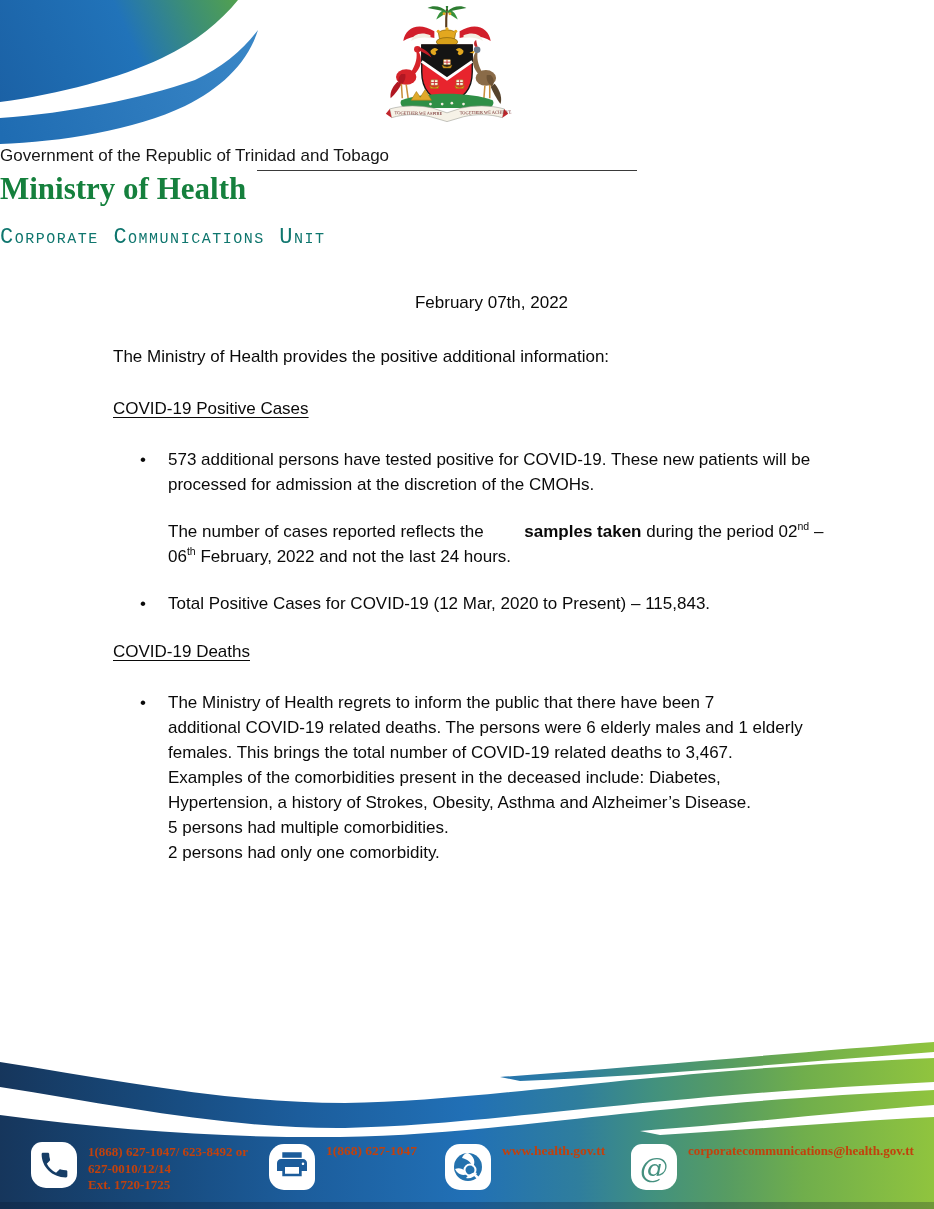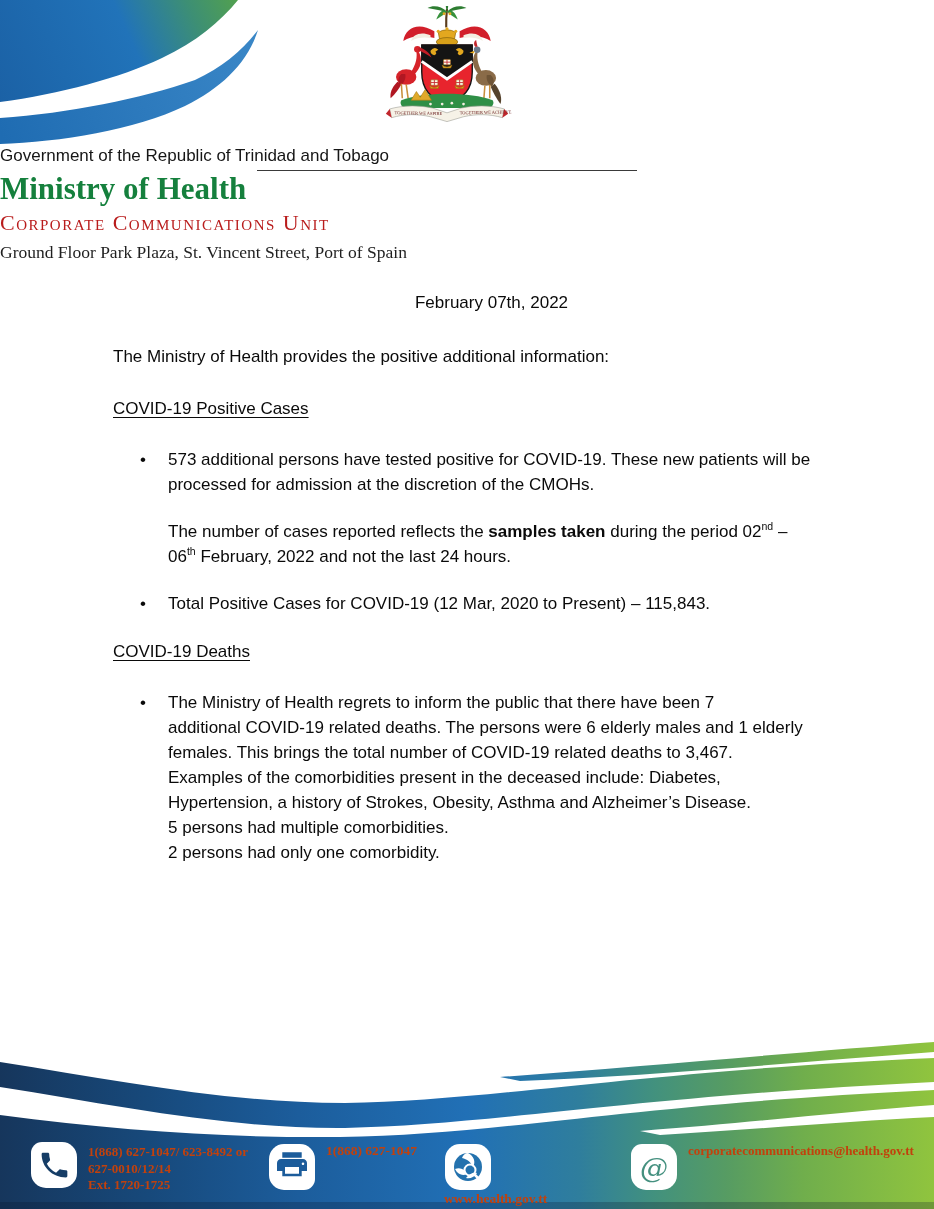--- a/index.html
+++ b/index.html
@@ -6,21 +6,21 @@
   .page{position:relative;width:934px;height:1209px;background:#fff;overflow:hidden;
         font-family:"Liberation Sans",sans-serif;color:#0a0a0a;}
   
   .top-wave{position:absolute;top:0;left:0;width:300px;height:160px;}
   
   .letterhead{position:absolute;top:6px;left:0;width:893px;text-align:left;}
   .coat{display:block;margin:0 auto;}
   .gov-line{font-size:17px;color:#161616;margin-top:4px;}
   .gov-rule{width:380px;height:1px;background:#3a3a3a;margin:4px auto 0 auto;}
   .ministry{font-family:"Liberation Serif",serif;font-weight:700;font-size:31px;color:#15803d;}
-  .ccu{font-family:Liberation Serif, serif;font-variant:small-caps;font-size:22px;letter-spacing:1.5px;color:#b91c1c;margin-top:3px;}
+  .ccu{font-family:Liberation Mono, monospace;font-variant:small-caps;font-size:22px;letter-spacing:1.5px;color:#0f766e;margin-top:18px;}
   .address{font-family:"Liberation Serif",serif;font-size:17.5px;color:#1f1f1f;margin-top:6px;}
   
   .doc-body{position:absolute;top:290px;left:113px;width:757px;font-size:17px;line-height:25px;}
   .date-line{text-align:center;font-weight:400;}
   .doc-title{margin-top:24px;text-align:center;font-weight:700;text-decoration:underline;text-underline-offset:3px;}
   .intro{margin-top:29px;}
   .section-heading{margin-top:27px;text-decoration:underline;text-underline-offset:3px;}
   .bullet{display:flex;margin-top:26px;}
   .bullet .dot{width:28px;padding-left:27px;flex:none;}
   .bullet .btext{width:690px;}
@@ -149,35 +149,34 @@
         <path d="M134,106 l4,5 -6,4 Z" fill="#c1272d"></path>
         <text x="21" y="111.5" font-family="Liberation Serif, serif" font-size="4.6" fill="#6b1f1f" transform="rotate(1 21 111)">TOGETHER WE ASPIRE</text>
         <text x="88" y="111.5" font-family="Liberation Serif, serif" font-size="4.6" fill="#6b1f1f" transform="rotate(-1 88 111)">TOGETHER WE ACHIEVE</text>
       </g>
     </svg>
 
     <div class="gov-line">Government of the Republic of Trinidad and Tobago</div>
     <div class="gov-rule"></div>
     <div class="ministry">Ministry of Health</div>
     <div class="ccu">Corporate Communications Unit</div>
-    <div class="address">Ground Floor Park Plaza, St. Vincent Street, Port of Spain</div>
   </div>
 
   <div class="doc-body">
     <div class="date-line">February 07th, 2022</div>
     <div class="intro">The Ministry of Health provides the positive additional information:</div>
 
     <div class="section-heading">COVID-19 Positive Cases</div>
 
     <div class="bullet">
       <span class="dot">•</span>
       <span class="btext"><span>573 additional persons have tested positive for COVID-19. These new patients will be processed for admission at the discretion of the CMOHs.</span></span>
     </div>
 
-    <div class="sub-para"><span>The number of cases reported reflects the </span><span style="font-weight: 700;">samples taken</span><span> during the period 02</span><sup>nd</sup><span> – </span><br><span>06</span><sup>th</sup><span> February, 2022 and </span><span style="font-weight: 400;">not</span><span> the last 24 hours.</span></div>
+    <div class="sub-para"><span>The number of cases reported reflects the </span><span style="font-weight: 700; margin-left: 36px;">samples taken</span><span> during the period 02</span><sup>nd</sup><span> – </span><br><span>06</span><sup>th</sup><span> February, 2022 and </span><span style="font-weight: 400;">not</span><span> the last 24 hours.</span></div>
 
     <div class="bullet" style="margin-top:22px;">
       <span class="dot">•</span>
       <span class="btext"><span>Total Positive Cases for COVID-19 (12 Mar, 2020 to Present) – 115,843.</span></span>
     </div>
 
     <div class="section-heading gap-lg">COVID-19 Deaths</div>
 
     <div class="bullet">
       <span class="dot">•</span>
@@ -227,21 +226,21 @@
     <div class="contact" style="left:268px;top:124px;">
       <svg class="blob" viewBox="0 0 48 48">
         <path d="M16,1 h16 a15,15 0 0 1 15,15 v20 a11,11 0 0 1 -11,11 h-20 a15,15 0 0 1 -15,-15 v-16 a15,15 0 0 1 15,-15 z" fill="#ffffff"></path>
         <g fill="#1c5c9b">
           <path d="M35 16H13c-2.2 0-4 1.8-4 4v8h5.3v5.3h19.4V28H39v-8c0-2.2-1.8-4-4-4zm-4 14.7H17V24h14v6.7zM35 22c-.7 0-1.3-.6-1.3-1.3S34.3 19.4 35 19.4s1.3.6 1.3 1.3S35.7 22 35 22zM33.7 9.3H14.3v5.4h19.4V9.3z"></path>
         </g>
       </svg>
       <div class="contact-text single">1(868) 627-1047</div>
     </div>
 
-    <div class="contact" style="left:444px;top:124px;flex-direction:column;">
+    <div class="contact" style="left:444px;top:124px;">
       <svg class="blob" viewBox="0 0 48 48">
         <path d="M16,1 h16 a15,15 0 0 1 15,15 v20 a11,11 0 0 1 -11,11 h-20 a15,15 0 0 1 -15,-15 v-16 a15,15 0 0 1 15,-15 z" fill="#ffffff"></path>
         <circle cx="24" cy="24" r="14" fill="#2472ae"></circle>
         <path d="M24,10 c6,3 8,9 5,14 c-2,-5 -6,-8 -11,-9 c1,-3 3,-5 6,-5 z" fill="#ffffff"></path>
         <path d="M11,26 c5,-2 10,0 12,5 c-4,2 -9,1 -12,-5 z" fill="#ffffff"></path>
         <path d="M33,30 c-2,4 -7,6 -11,5 c3,-4 7,-6 11,-5 z" fill="#ffffff"></path>
         <circle cx="26" cy="27" r="5.5" fill="none" stroke="#ffffff" stroke-width="2"></circle>
         <path d="M30.5,31.5 l4,4" stroke="#ffffff" stroke-width="2.5" stroke-linecap="round"></path>
       </svg>
       <div class="contact-text single">www.health.gov.tt</div>

